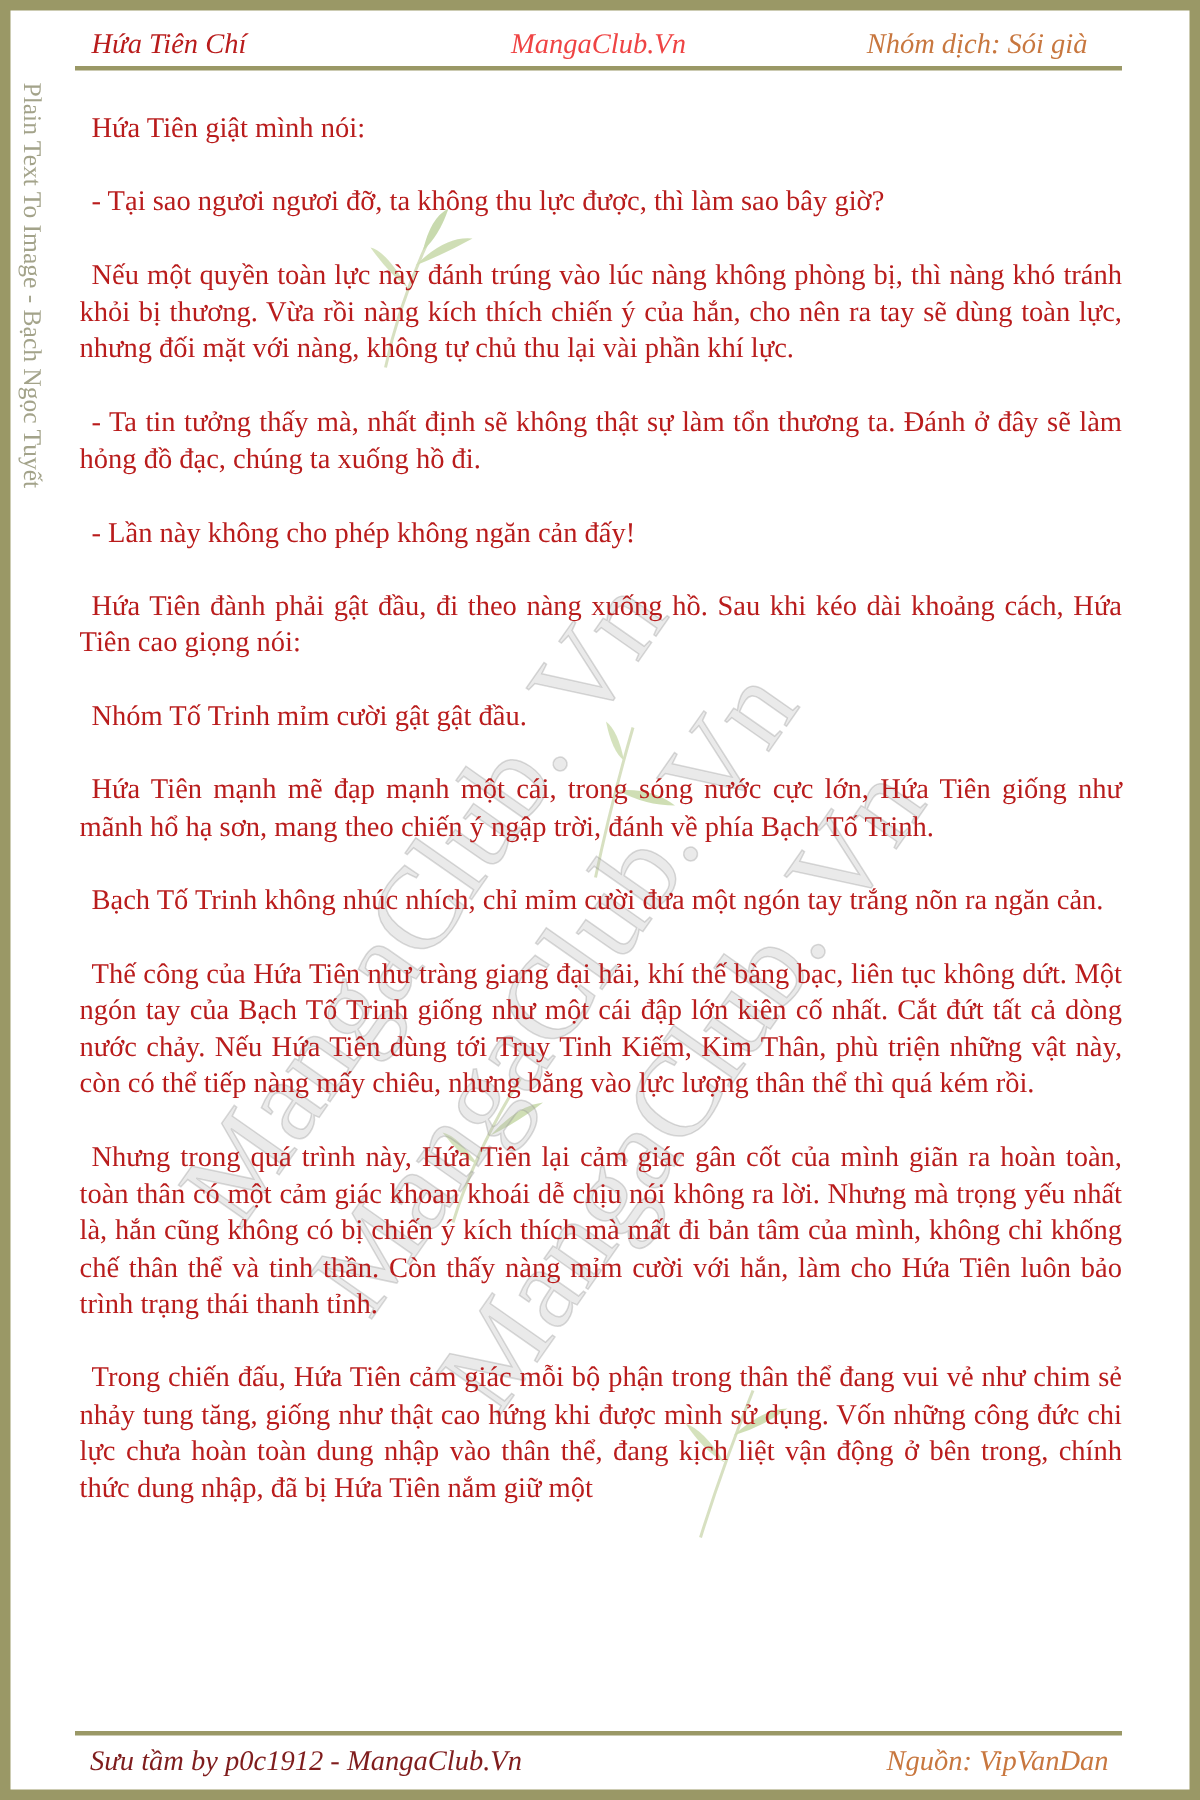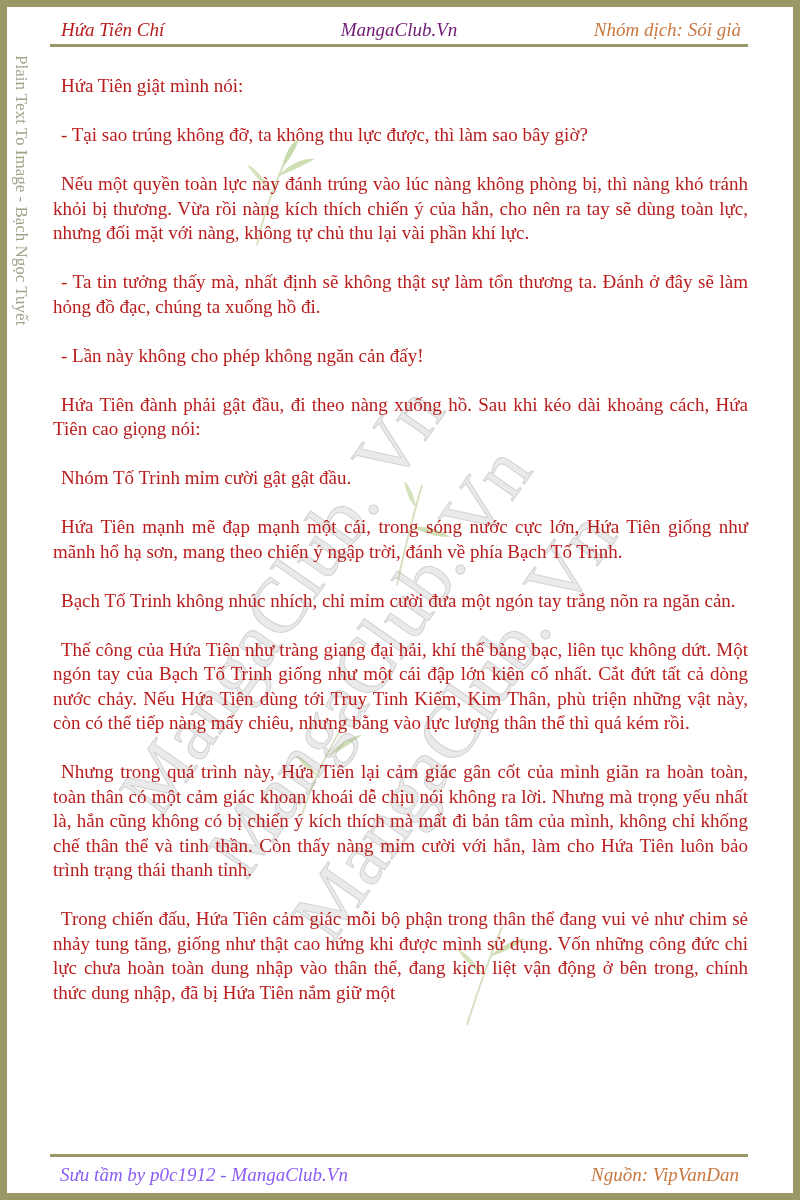--- a/index.html
+++ b/index.html
@@ -12,33 +12,33 @@
     .page {
       position: absolute; left: 7px; top: 7px; right: 7px; bottom: 7px;
       background: #ffffff;
       overflow: hidden;
     }
     .header {
       position: absolute; left: 50px; right: 52px; top: 8px; height: 30px;
       font-style: italic; font-size: 19px;
     }
     .header .title { position: absolute; left: 4px; top: 4px; color: #b91c1c; }
-    .header .site { position: absolute; left: 0; right: 0; top: 4px; text-align: center; color: #701a75; }
-    .header .group { position: absolute; right: 0; top: 4px; color: #c8773f; }
+    .header .site { position: absolute; left: 0; right: 0; top: 4px; text-align: center; color: #ef4444; }
+    .header .group { position: absolute; right: 16px; top: 4px; color: #c8773f; }
     .rule-top {
       position: absolute; left: 43px; right: 45px; top: 37px; height: 3px; background: #9a9866;
     }
     .rule-bottom {
       position: absolute; left: 43px; right: 45px; top: 1147px; height: 3px; background: #9a9866;
     }
     .footer {
       position: absolute; left: 50px; right: 52px; top: 1153px; height: 30px;
       font-style: italic; font-size: 19px;
     }
-    .footer .collector { position: absolute; left: 3px; top: 4px; color: #8b5cf6; }
+    .footer .collector { position: absolute; left: 3px; top: 4px; color: #7f1d1d; }
     .footer .source { position: absolute; right: 2px; top: 4px; color: #c8773f; }
     .side-label {
       position: absolute; left: 4px; top: 48px;
       writing-mode: vertical-rl;
       font-size: 17px; color: #a3a38a;
       white-space: nowrap;
     }
     .content {
       position: absolute; left: 46px; right: 45px; top: 67px;
       font-size: 19px; line-height: 24.5px; color: #b91c1c;
@@ -92,21 +92,21 @@
     <path d="M42 40 Q62 22 78 22 Q62 34 42 40Z" fill="#a8c478"></path>
     <path d="M36 58 Q22 36 10 32 Q22 50 36 58Z" fill="#b4cc88"></path>
   </svg>
 
   <div class="watermark wm1">MangaClub. Vn</div>
   <div class="watermark wm2">MangaClub. Vn</div>
   <div class="watermark wm3">MangaClub. Vn</div>
 
   <div class="content">
     <p>Hứa Tiên giật mình nói:</p>
-    <p>- Tại sao trúng không đỡ, ta không thu lực được, thì làm sao bây giờ?</p>
+    <p>- Tại sao ngươi ngươi đỡ, ta không thu lực được, thì làm sao bây giờ?</p>
     <p>Nếu một quyền toàn lực này đánh trúng vào lúc nàng không phòng bị, thì nàng khó tránh khỏi bị thương. Vừa rồi nàng kích thích chiến ý của hắn, cho nên ra tay sẽ dùng toàn lực, nhưng đối mặt với nàng, không tự chủ thu lại vài phần khí lực.</p>
     <p>- Ta tin tưởng thấy mà, nhất định sẽ không thật sự làm tổn thương ta. Đánh ở đây sẽ làm hỏng đồ đạc, chúng ta xuống hồ đi.</p>
     <p>- Lần này không cho phép không ngăn cản đấy!</p>
     <p>Hứa Tiên đành phải gật đầu, đi theo nàng xuống hồ. Sau khi kéo dài khoảng cách, Hứa Tiên cao giọng nói:</p>
     <p>Nhóm Tố Trinh mỉm cười gật gật đầu.</p>
     <p>Hứa Tiên mạnh mẽ đạp mạnh một cái, trong sóng nước cực lớn, Hứa Tiên giống như mãnh hổ hạ sơn, mang theo chiến ý ngập trời, đánh về phía Bạch Tố Trinh.</p>
     <p>Bạch Tố Trinh không nhúc nhích, chỉ mỉm cười đưa một ngón tay trắng nõn ra ngăn cản.</p>
     <p>Thế công của Hứa Tiên như tràng giang đại hải, khí thế bàng bạc, liên tục không dứt. Một ngón tay của Bạch Tố Trinh giống như một cái đập lớn kiên cố nhất. Cắt đứt tất cả dòng nước chảy. Nếu Hứa Tiên dùng tới Truy Tinh Kiếm, Kim Thân, phù triện những vật này, còn có thể tiếp nàng mấy chiêu, nhưng bằng vào lực lượng thân thể thì quá kém rồi.</p>
     <p>Nhưng trong quá trình này, Hứa Tiên lại cảm giác gân cốt của mình giãn ra hoàn toàn, toàn thân có một cảm giác khoan khoái dễ chịu nói không ra lời. Nhưng mà trọng yếu nhất là, hắn cũng không có bị chiến ý kích thích mà mất đi bản tâm của mình, không chỉ khống chế thân thể và tinh thần. Còn thấy nàng mỉm cười với hắn, làm cho Hứa Tiên luôn bảo trình trạng thái thanh tỉnh.</p>
     <p>Trong chiến đấu, Hứa Tiên cảm giác mỗi bộ phận trong thân thể đang vui vẻ như chim sẻ nhảy tung tăng, giống như thật cao hứng khi được mình sử dụng. Vốn những công đức chi lực chưa hoàn toàn dung nhập vào thân thể, đang kịch liệt vận động ở bên trong, chính thức dung nhập, đã bị Hứa Tiên nắm giữ một</p>

